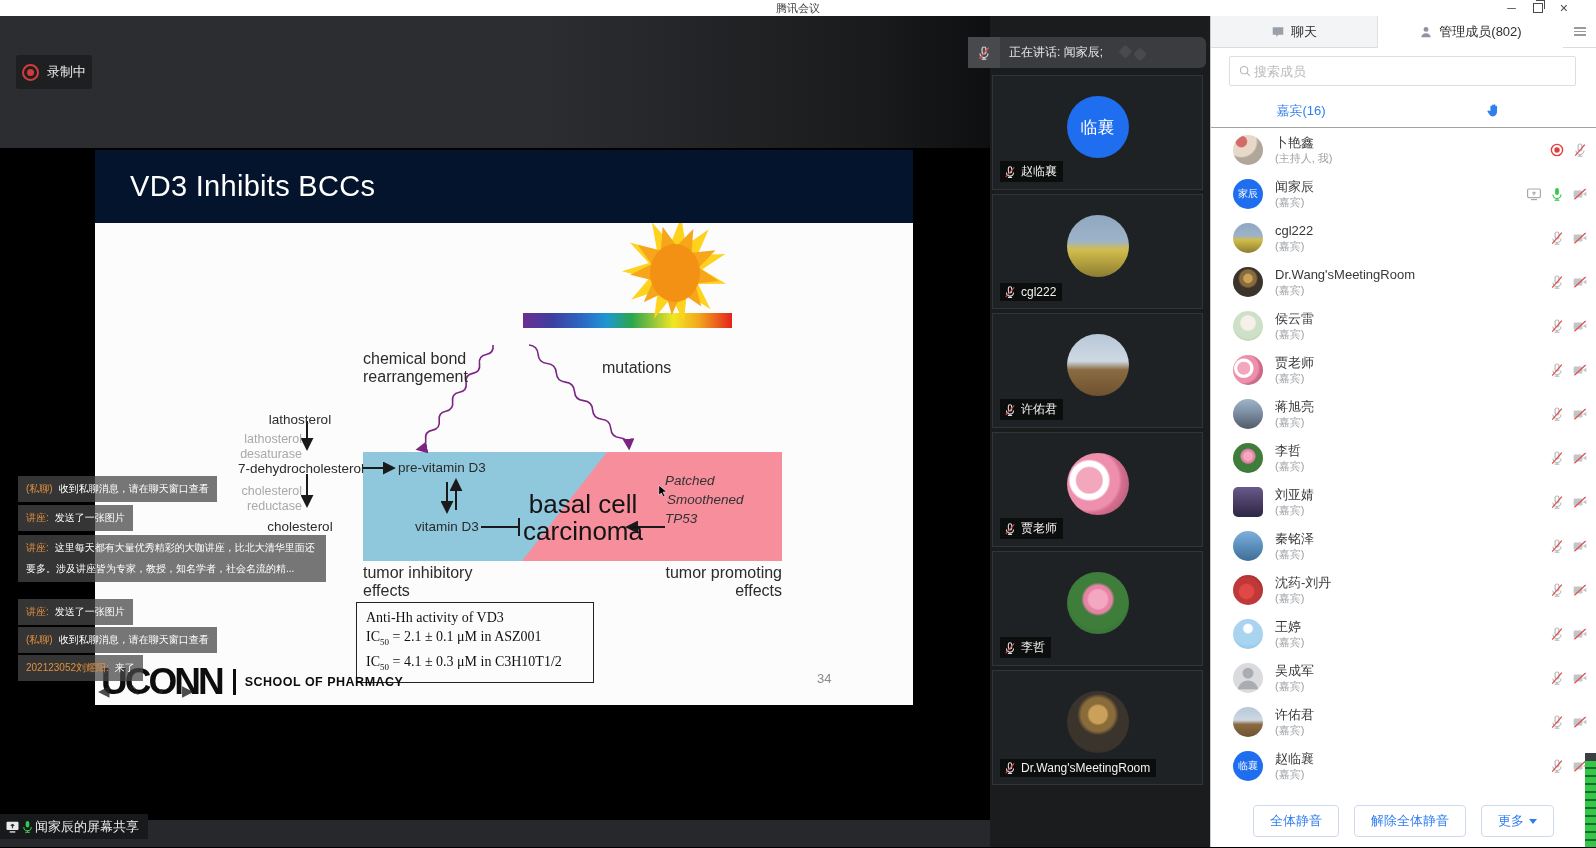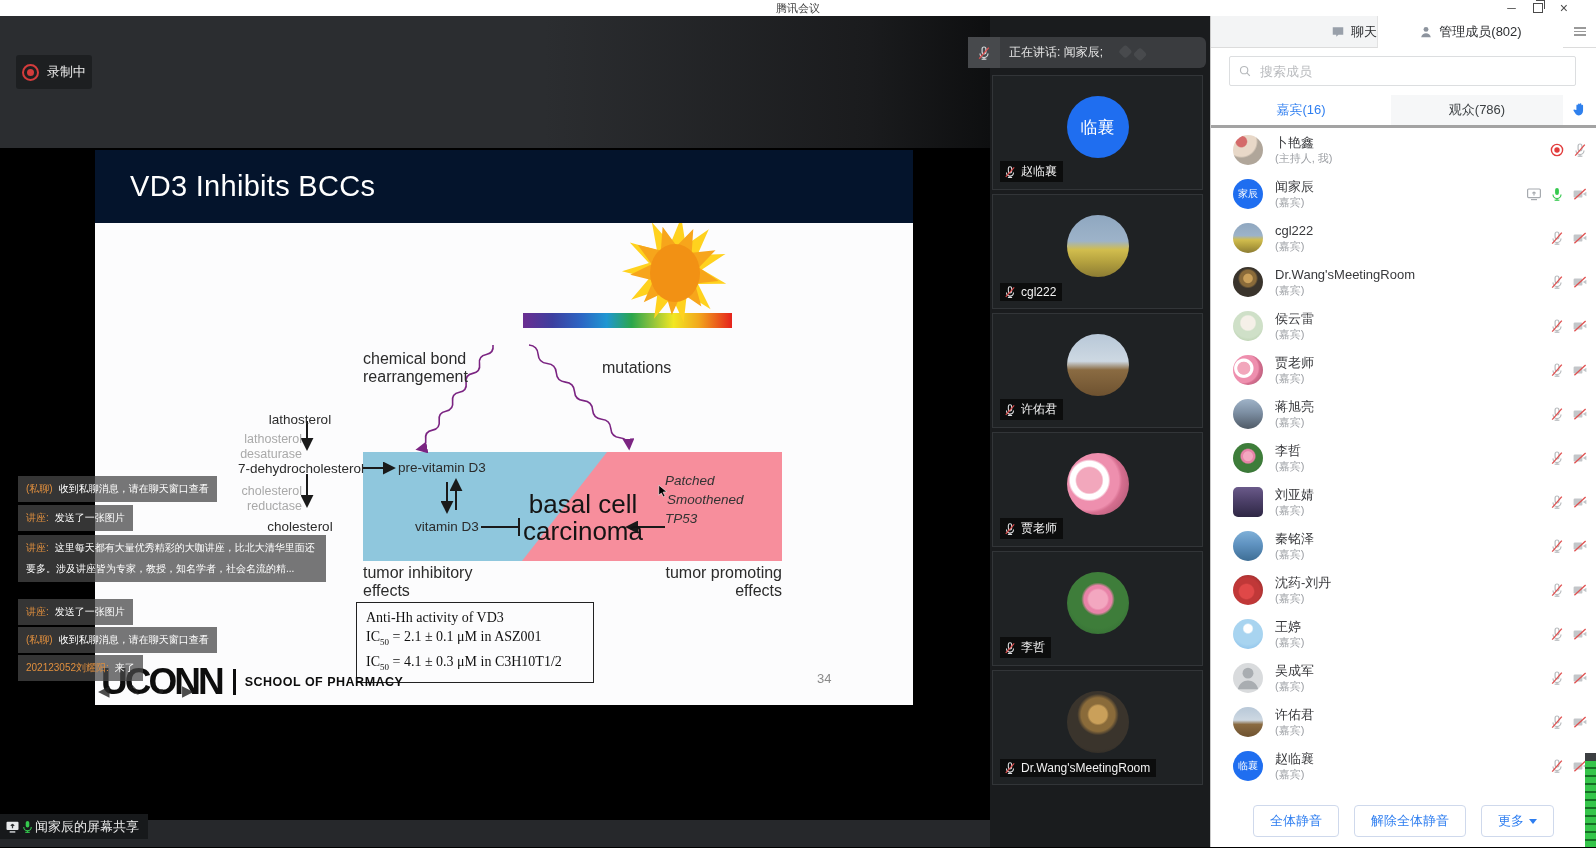--- a/index.html
+++ b/index.html
@@ -92,31 +92,31 @@
   .av--red-duo{background:radial-gradient(circle at 45% 55%,#e04848 0 30%,#c03838 36% 56%,#802828 100%);}
   .av--sky-pinwheel{background:radial-gradient(circle at 50% 32%,#ffffff 0 16%,#a8d4f0 22% 62%,#7fb8e8 100%);}
   .av--mountain{background:linear-gradient(180deg,#b8c8d8 0%,#cdd8e2 44%,#8a6b42 58%,#6e5230 100%);}
   .av--default-person{background:#d9dbdd;}
 
   
   .member-panel{position:absolute;left:1210px;top:16px;width:386px;height:832px;background:#fff;
                 border-left:1px solid #c9c9c9;box-sizing:border-box;}
   .tab-bar{position:absolute;left:0;top:0;width:100%;height:32px;display:flex;}
   .tab{display:flex;align-items:center;justify-content:center;gap:6px;font-size:13px;color:#2c2e31;box-sizing:border-box;}
-  .tab-chat{width:167px;background:#f3f4f5;border-bottom:1px solid #dcdcdc;border-right:1px solid #e2e2e2;justify-content:flex-end;}
+  .tab-chat{width:167px;background:#f3f4f5;border-bottom:1px solid #dcdcdc;border-right:1px solid #e2e2e2;}
   .tab-members{width:185px;background:#fff;}
   .tab-menu{flex:1;background:#fff;border-bottom:1px solid #dcdcdc;display:flex;align-items:center;justify-content:center;}
   .ham{display:flex;flex-direction:column;gap:2px;}
   .ham i{width:12px;height:1.6px;background:#9a9a9a;}
   .search-row{position:absolute;left:0;top:32px;width:100%;height:47px;background:#fff;}
   .search-box{position:absolute;left:18px;right:20px;top:8px;height:30px;border:1px solid #dcdee0;border-radius:2px;
-              display:flex;align-items:center;padding-left:8px;gap:6px;box-sizing:border-box;}
+              display:flex;align-items:center;padding-left:8px;box-sizing:border-box;}
   .search-box input{border:none;outline:none;flex:1;font-size:13px;color:#333;font-family:inherit;}
   .search-box input::placeholder{color:#b8babd;}
-  .subtab-bar{position:absolute;left:0;top:79px;width:100%;height:33px;display:flex;border-bottom:3px solid #a3a3a3;box-sizing:border-box;}
+  .subtab-bar{position:absolute;left:0;top:79px;width:100%;height:33px;display:flex;border-bottom:1px solid #a3a3a3;box-sizing:border-box;}
   .subtab{display:flex;align-items:center;justify-content:center;font-size:13px;}
   .subtab-guests{width:180px;background:#fff;color:#2e7ef0;}
   .subtab-audience{width:172px;background:#f6f7f8;color:#3c4043;}
   .subtab-hand{flex:1;background:#fff;display:flex;align-items:center;justify-content:center;}
   .member-list{position:absolute;left:0;top:112px;width:100%;height:661px;overflow:hidden;}
   .m-row{position:relative;height:44px;display:flex;align-items:center;padding-left:22px;box-sizing:border-box;}
   .m-avatar{width:30px;height:30px;border-radius:50%;flex:none;display:flex;align-items:center;justify-content:center;
             color:#fff;font-size:10px;}
   .m-info{margin-left:12px;line-height:1;}
   .m-name{font-size:13px;color:#38393c;margin-bottom:4px;white-space:nowrap;}
@@ -495,23 +495,20 @@
             </svg>
           </span>
         <input placeholder="搜索成员" style="">
       </div>
     </div>
 
     <div class="subtab-bar">
       <div class="subtab subtab-guests">
           <span>嘉宾(16)</span>
         </div>
-      <div class="subtab subtab-audience">
-          <span>观众(786)</span>
-        </div>
       <div class="subtab-hand">
         <span class="ic" style="width:18px;height:18px;">
             <svg viewBox="0 0 20 20" fill="#2f80ed">
               <path d="M6 10V5c0-1.3 1.8-1.3 1.8 0V3.8c0-1.3 1.9-1.3 1.9 0v-.3c0-1.3 1.9-1.3 1.9 0v1.6c0-1.2 1.8-1.2 1.8 0v5.4c0 3.3-2 5.5-4.7 5.5-1.9 0-3-.9-4-2.4l-1.8-2.8c-.6-.9.5-1.9 1.3-1.1z"></path>
             </svg>
           </span>
       </div>
     </div>
 
     <div class="member-list" id="member-list">

